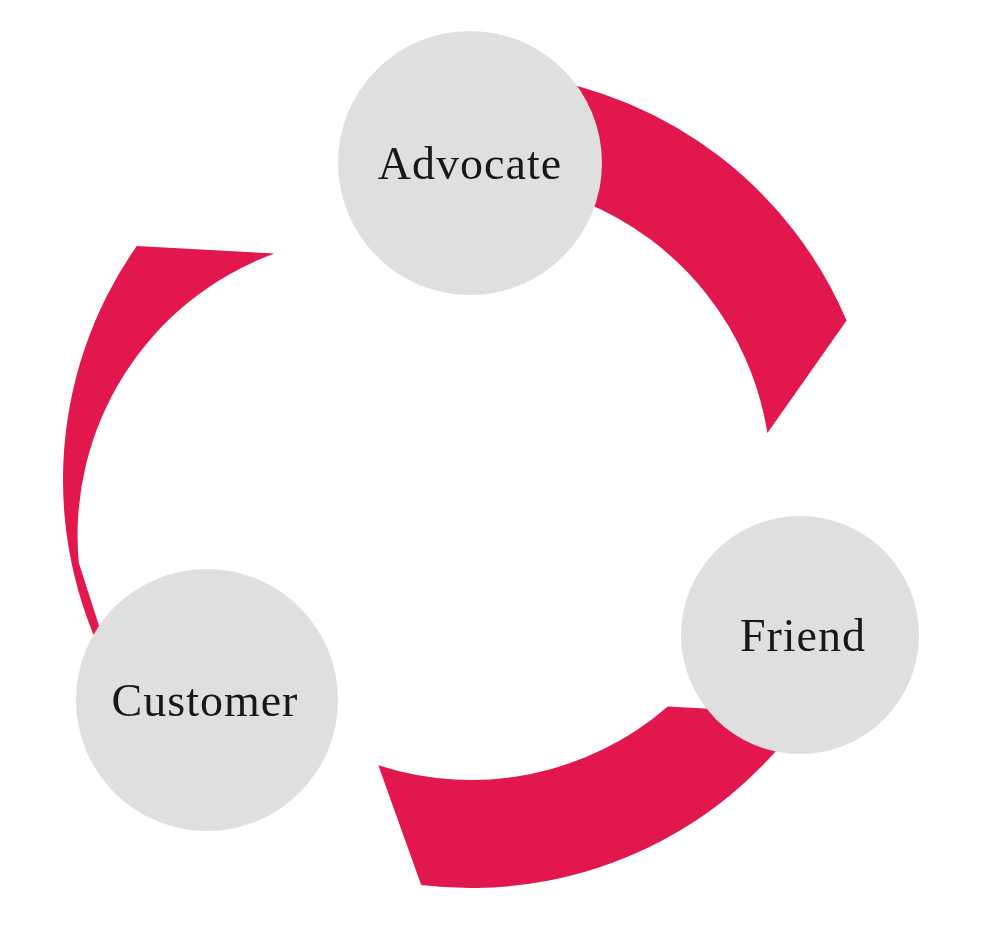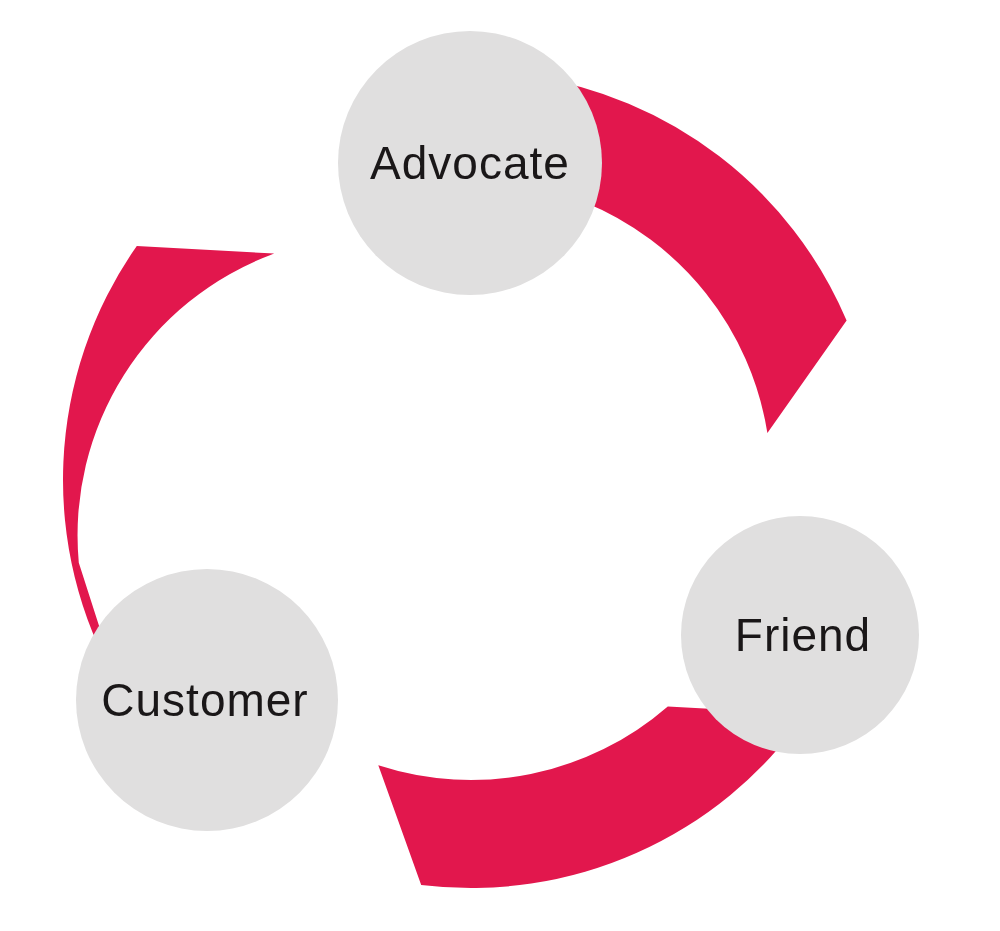--- a/index.html
+++ b/index.html
@@ -6,21 +6,21 @@
     margin: 0;
     padding: 0;
     background: #ffffff;
   }
   .canvas {
     position: relative;
     width: 1000px;
     height: 931px;
     background: #ffffff;
     overflow: hidden;
-    font-family: Liberation Sans, sans-serif;
+    font-family: Liberation Serif, serif;
   }
   .canvas svg {
     position: absolute;
     top: 0;
     left: 0;
     display: block;
   }
   .node-label {
     font-size: 46px;
     font-weight: 500;

